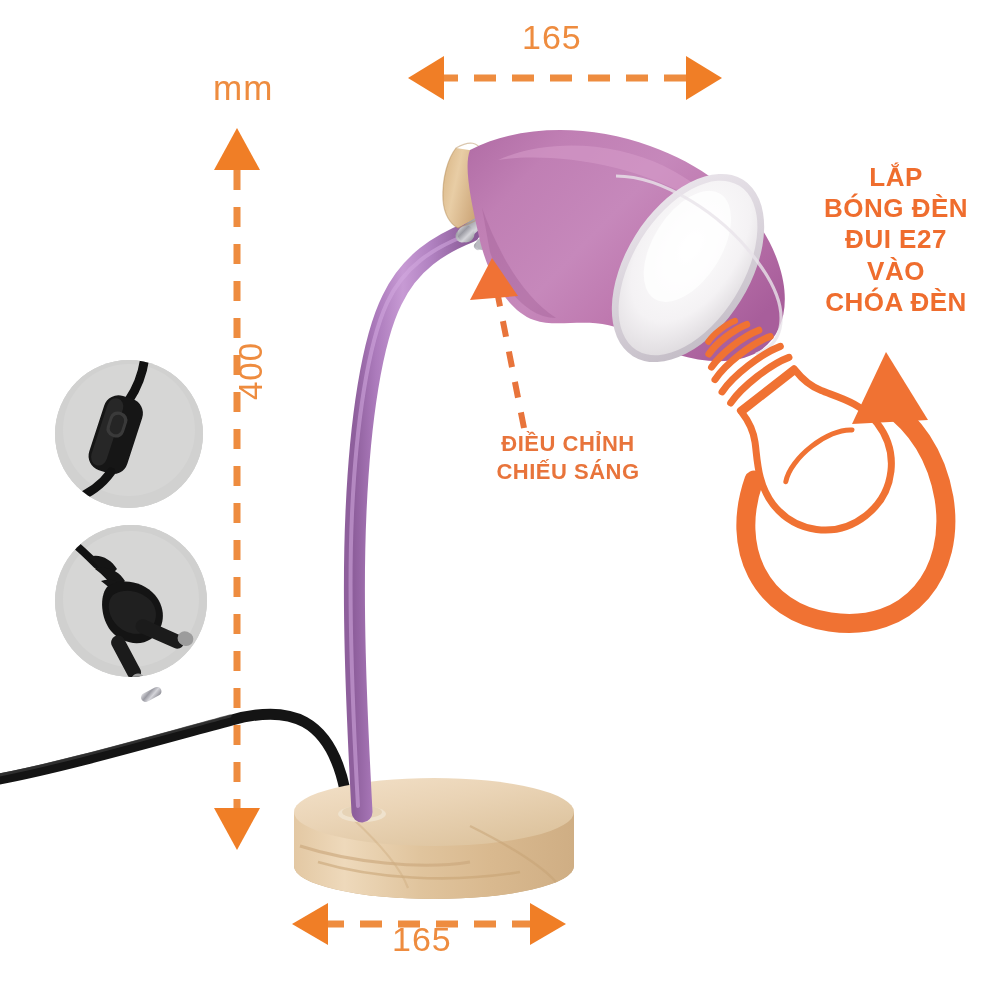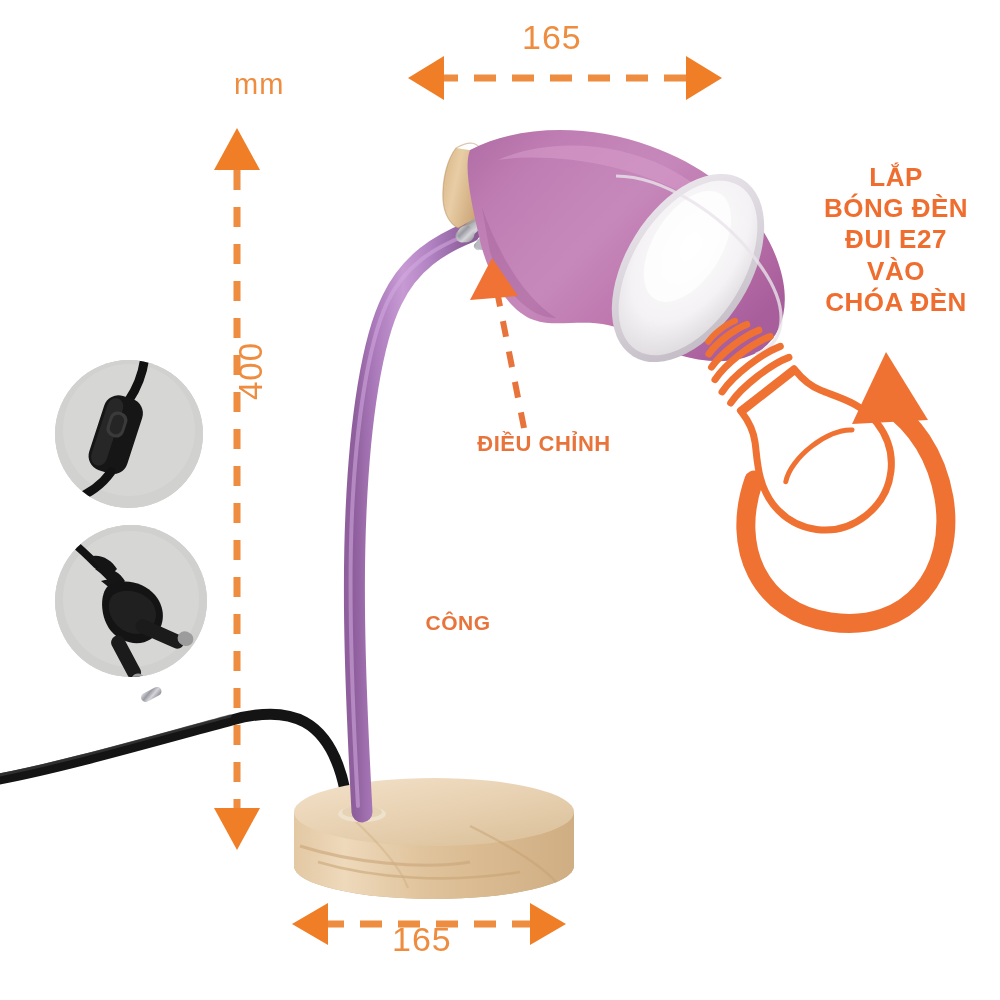--- a/index.html
+++ b/index.html
@@ -31,21 +31,21 @@
     text-align: center;
   }
   #right-callout {
     left: 790px; top: 162px;
     width: 212px;
     font-size: 26px;
     color: #EF6D2E;
     line-height: 1.2;
   }
   #shade-callout {
-    left: 432px; top: 430px;
+    left: 456px; top: 430px;
     width: 224px;
     font-size: 22px;
     color: #E8743B;
     line-height: 1.28;
   }
   #switch-callout {
     left: 378px; top: 610px;
     width: 160px;
     font-size: 21px;
     color: #E8743B;
@@ -54,21 +54,21 @@
 
   
   .dim-label {
     position: absolute;
     color: #EE8C3F;
     font-size: 34px;
     letter-spacing: 1px;
   }
   #dim-top-label { left: 522px; top: 18px; }
   #dim-bottom-label { left: 392px; top: 920px; }
-  #dim-mm-label { left: 234px; top: 68px; font-size: 29px; }
+  #dim-mm-label { left: 213px; top: 68px; font-size: 35px; }
   #dim-400-label {
     left: 232px; top: 400px;
     font-size: 33px;
     transform: rotate(-90deg);
     transform-origin: left top;
   }
 
   
   .inset {
     position: absolute;
@@ -322,19 +322,19 @@
   <div class="anno-text" id="right-callout">
     <div>LẮP</div>
     <div>BÓNG ĐÈN</div>
     <div>ĐUI E27</div>
     <div>VÀO</div>
     <div>CHÓA ĐÈN</div>
   </div>
 
   <div class="anno-text" id="shade-callout">
     <div>ĐIỀU CHỈNH</div>
+    <div>CHIẾU SÁNG</div>
   </div>
 
   <div class="anno-text" id="switch-callout">
-    <div>CÔNG</div>
   </div>
 
 </div>
 
 </body></html>

